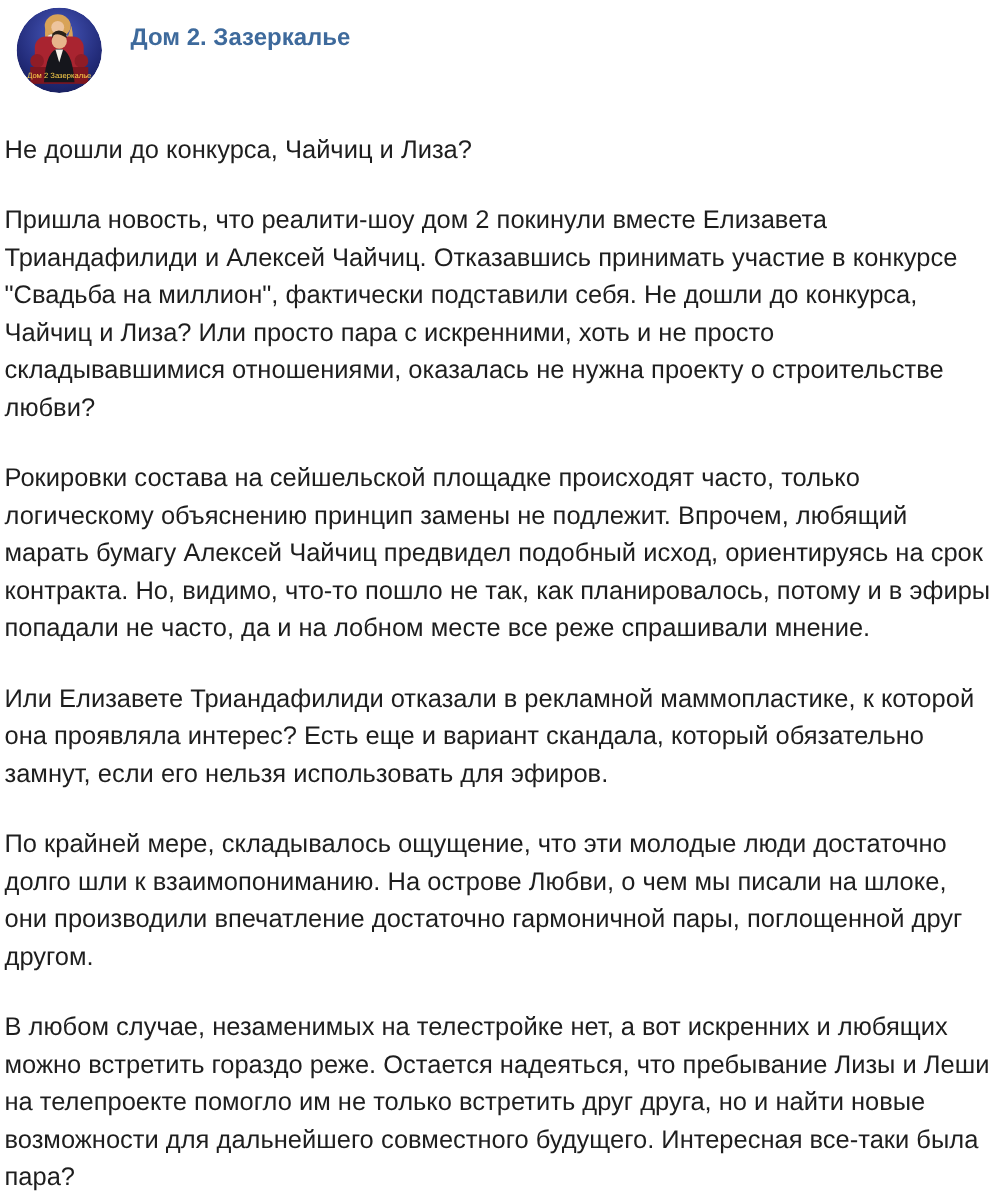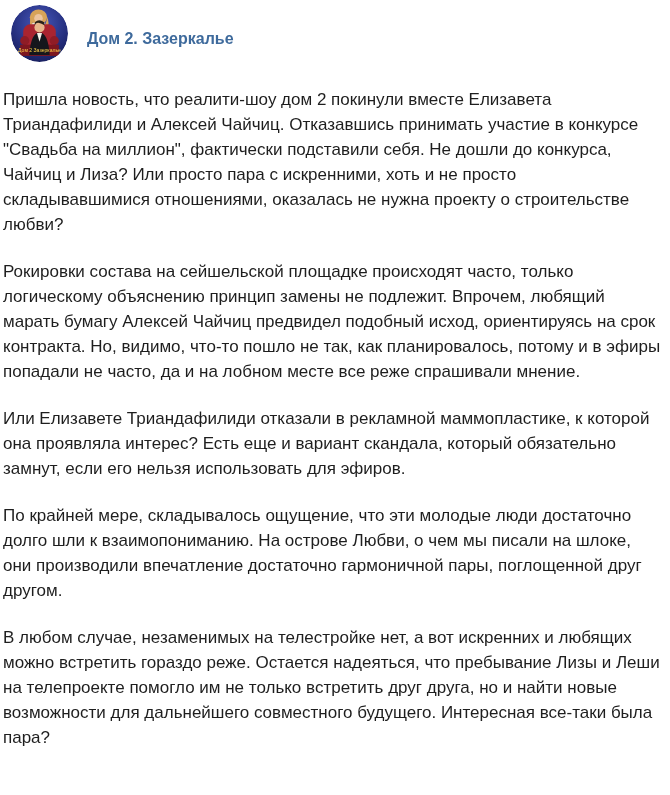--- a/index.html
+++ b/index.html
@@ -14,21 +14,21 @@
     color: #1e1e1e;
     overflow: hidden;
   }
   .post {
     width: 670px;
     height: 795px;
     box-sizing: border-box;
   }
   .post-header {
     display: flex;
-    align-items: center;
+    align-items: flex-start;
     padding: 5px 0 0 11px;
   }
   .avatar-wrap {
     width: 57px;
     height: 57px;
     border-radius: 50%;
     overflow: hidden;
     flex: 0 0 auto;
     cursor: pointer;
   }
@@ -106,20 +106,21 @@
           <text x="28" y="46" font-size="5" fill="#ffd24a" text-anchor="middle" font-family="Liberation Sans, sans-serif">Дом 2 Зазеркалье</text>
         </g>
       </svg>
     </div>
 
     <a class="community-name">Дом 2. Зазеркалье</a>
 
   </div>
 
   <div class="post-body">
+    <p>Не дошли до конкурса, Чайчиц и Лиза?</p>
     <p>Пришла новость, что реалити-шоу дом 2 покинули вместе Елизавета Триандафилиди и Алексей Чайчиц. Отказавшись принимать участие в конкурсе "Свадьба на миллион", фактически подставили себя. Не дошли до конкурса, Чайчиц и Лиза? Или просто пара с искренними, хоть и не просто складывавшимися отношениями, оказалась не нужна проекту о строительстве любви?</p>
     <p>Рокировки состава на сейшельской площадке происходят часто, только логическому объяснению принцип замены не подлежит. Впрочем, любящий марать бумагу Алексей Чайчиц предвидел подобный исход, ориентируясь на срок контракта. Но, видимо, что-то пошло не так, как планировалось, потому и в эфиры попадали не часто, да и на лобном месте все реже спрашивали мнение.</p>
     <p>Или Елизавете Триандафилиди отказали в рекламной маммопластике, к которой она проявляла интерес? Есть еще и вариант скандала, который обязательно замнут, если его нельзя использовать для эфиров.</p>
     <p>По крайней мере, складывалось ощущение, что эти молодые люди достаточно долго шли к взаимопониманию. На острове Любви, о чем мы писали на шлоке, они производили впечатление достаточно гармоничной пары, поглощенной друг другом.</p>
     <p>В любом случае, незаменимых на телестройке нет, а вот искренних и любящих можно встретить гораздо реже. Остается надеяться, что пребывание Лизы и Леши на телепроекте помогло им не только встретить друг друга, но и найти новые возможности для дальнейшего совместного будущего. Интересная все-таки была пара?</p>
   </div>
 
 </div>
 
 </body></html>

